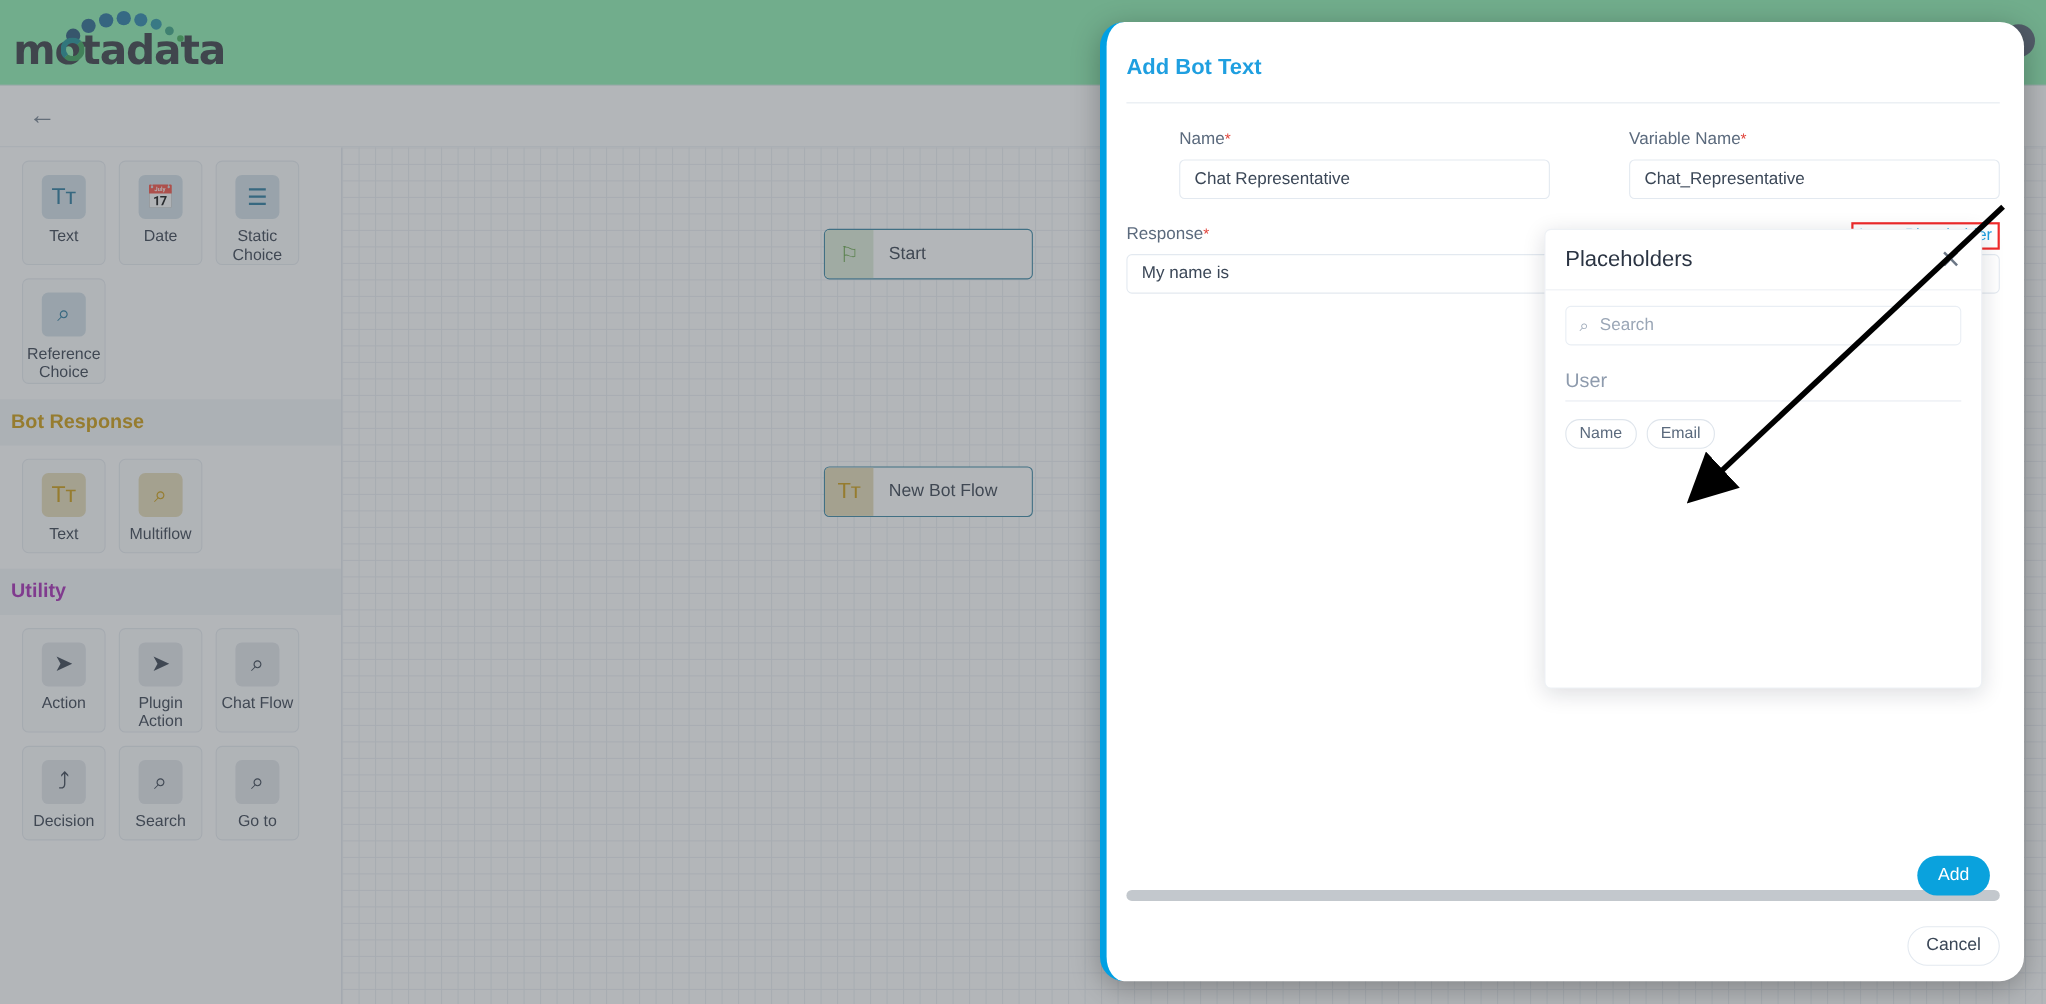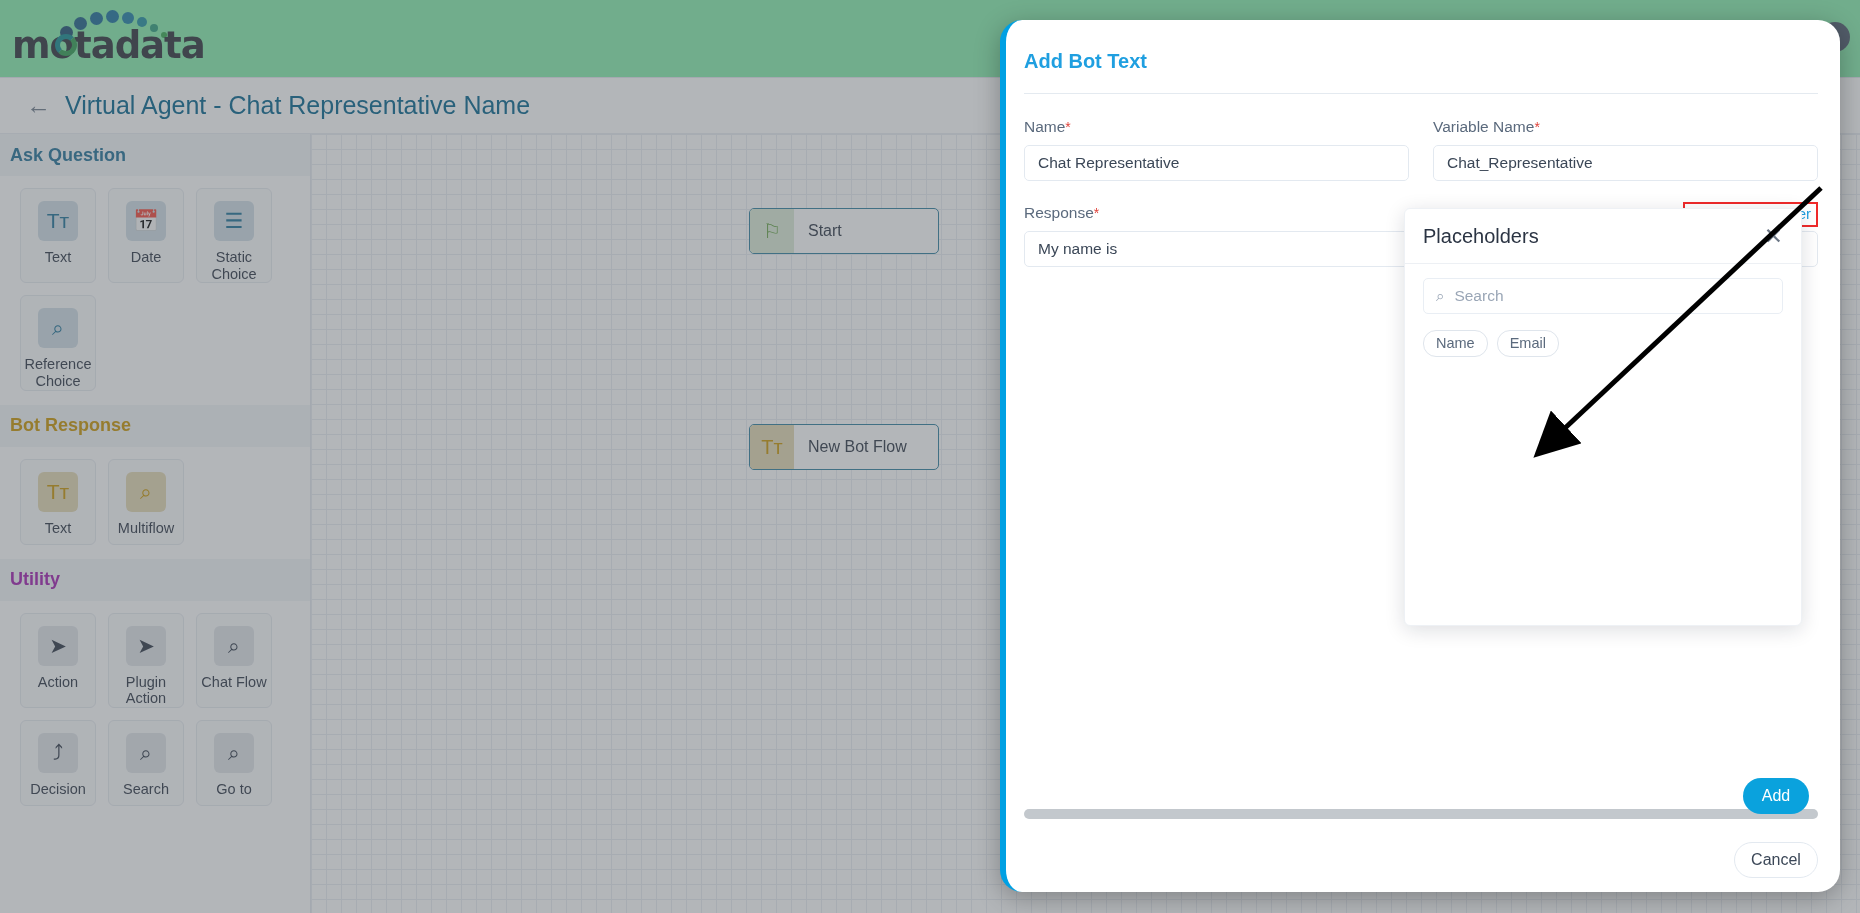--- a/index.html
+++ b/index.html
@@ -103,21 +103,21 @@
     box-shadow: 0 6px 26px rgba(0,0,0,0.28);
     overflow: hidden;
   }
   .modal-title {
     position: absolute; left: 18px; top: 30px; font-size: 20px; font-weight: 700; color: #1f9fe0;
   }
   .modal-divider { position: absolute; left: 18px; right: 22px; top: 73px; height: 1px; background: #e4eaf0; }
 
   .form { position: absolute; left: 18px; top: 98px; right: 22px; }
   .row { display: flex; gap: 24px; }
-  .field { flex: 1; }
+  .field { flex: 1; margin-left: 48px; }
   .flabel { font-size: 15.5px; color: #5b6a7d; margin-bottom: 9px; display: inline-block; }
   .req { color: #e0433a; font-size: 14px; }
   .inp {
     width: 100%; height: 36px; border: 1px solid #e3e9f0; border-radius: 5px;
     padding: 0 13px; font-size: 15.5px; color: #3b4757; background: #fff;
     font-family: "Liberation Sans", sans-serif;
   }
   .inp::placeholder { color: #8d9aab; }
   .row2 { margin-top: 23px; position: relative; }
   .resp-head { display: flex; align-items: flex-start; justify-content: space-between; }
@@ -204,25 +204,23 @@
         <div class="tr-circle"></div>
         <div class="tr-circle"></div>
         <div class="tr-circle accent"></div>
         <div class="tr-circle"></div>
         <div class="tr-circle"></div>
       </div>
     </div>
 
     <div class="pagehead">
       <span class="back-arrow">←</span>
-      <span class="page-title">Virtual Agent - Chat Representative Name</span>
     </div>
 
     <div class="palette">
-      <div class="sec-head ask">Ask Question</div>
       <div class="tiles">
         <div class="tile">
           <span class="ic ask">Tт</span>
           <span class="lbl">Text</span>
         </div>
         <div class="tile">
           <span class="ic ask">📅</span>
           <span class="lbl">Date</span>
         </div>
         <div class="tile">
@@ -321,20 +319,21 @@
         <span class="ph-close">✕</span>
       </div>
       <div class="ph-search-wrap">
         <div class="ph-search">
           <span class="sicon">⌕</span>
           <input placeholder="Search" style="">
         </div>
       </div>
 
       <div class="ph-group">
+        <div class="gname">User</div>
         <div class="chips">
           <span class="chip">Name</span>
           <span class="chip">Email</span>
         </div>
       </div>
 
     </div>
 
     <svg class="arrow-svg" viewBox="0 0 840 872">
       <defs>

